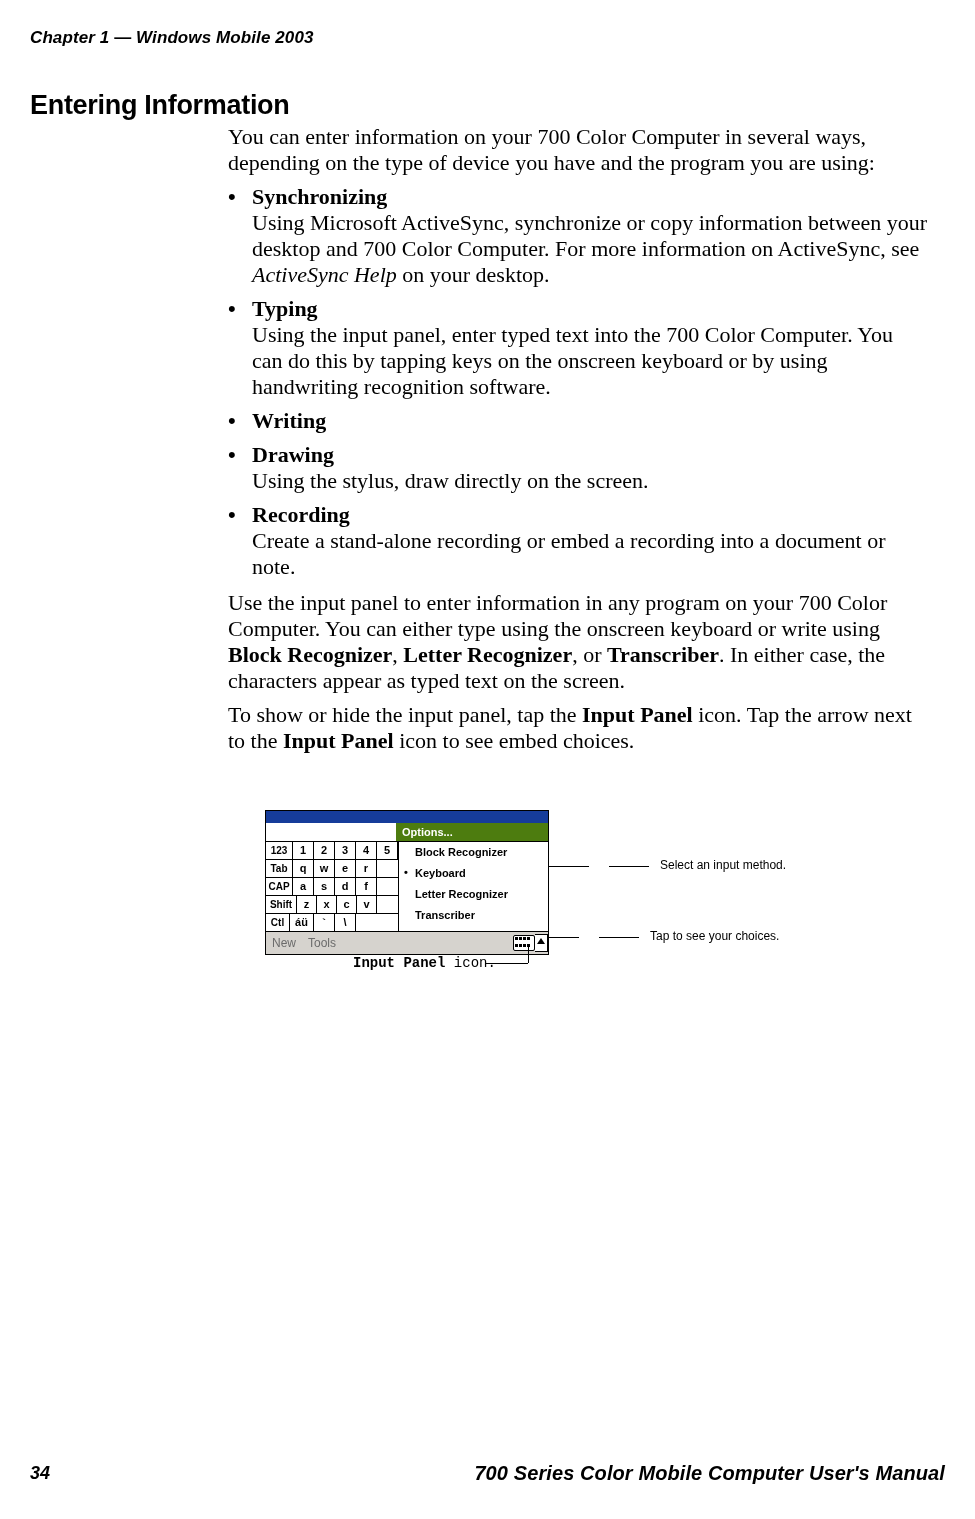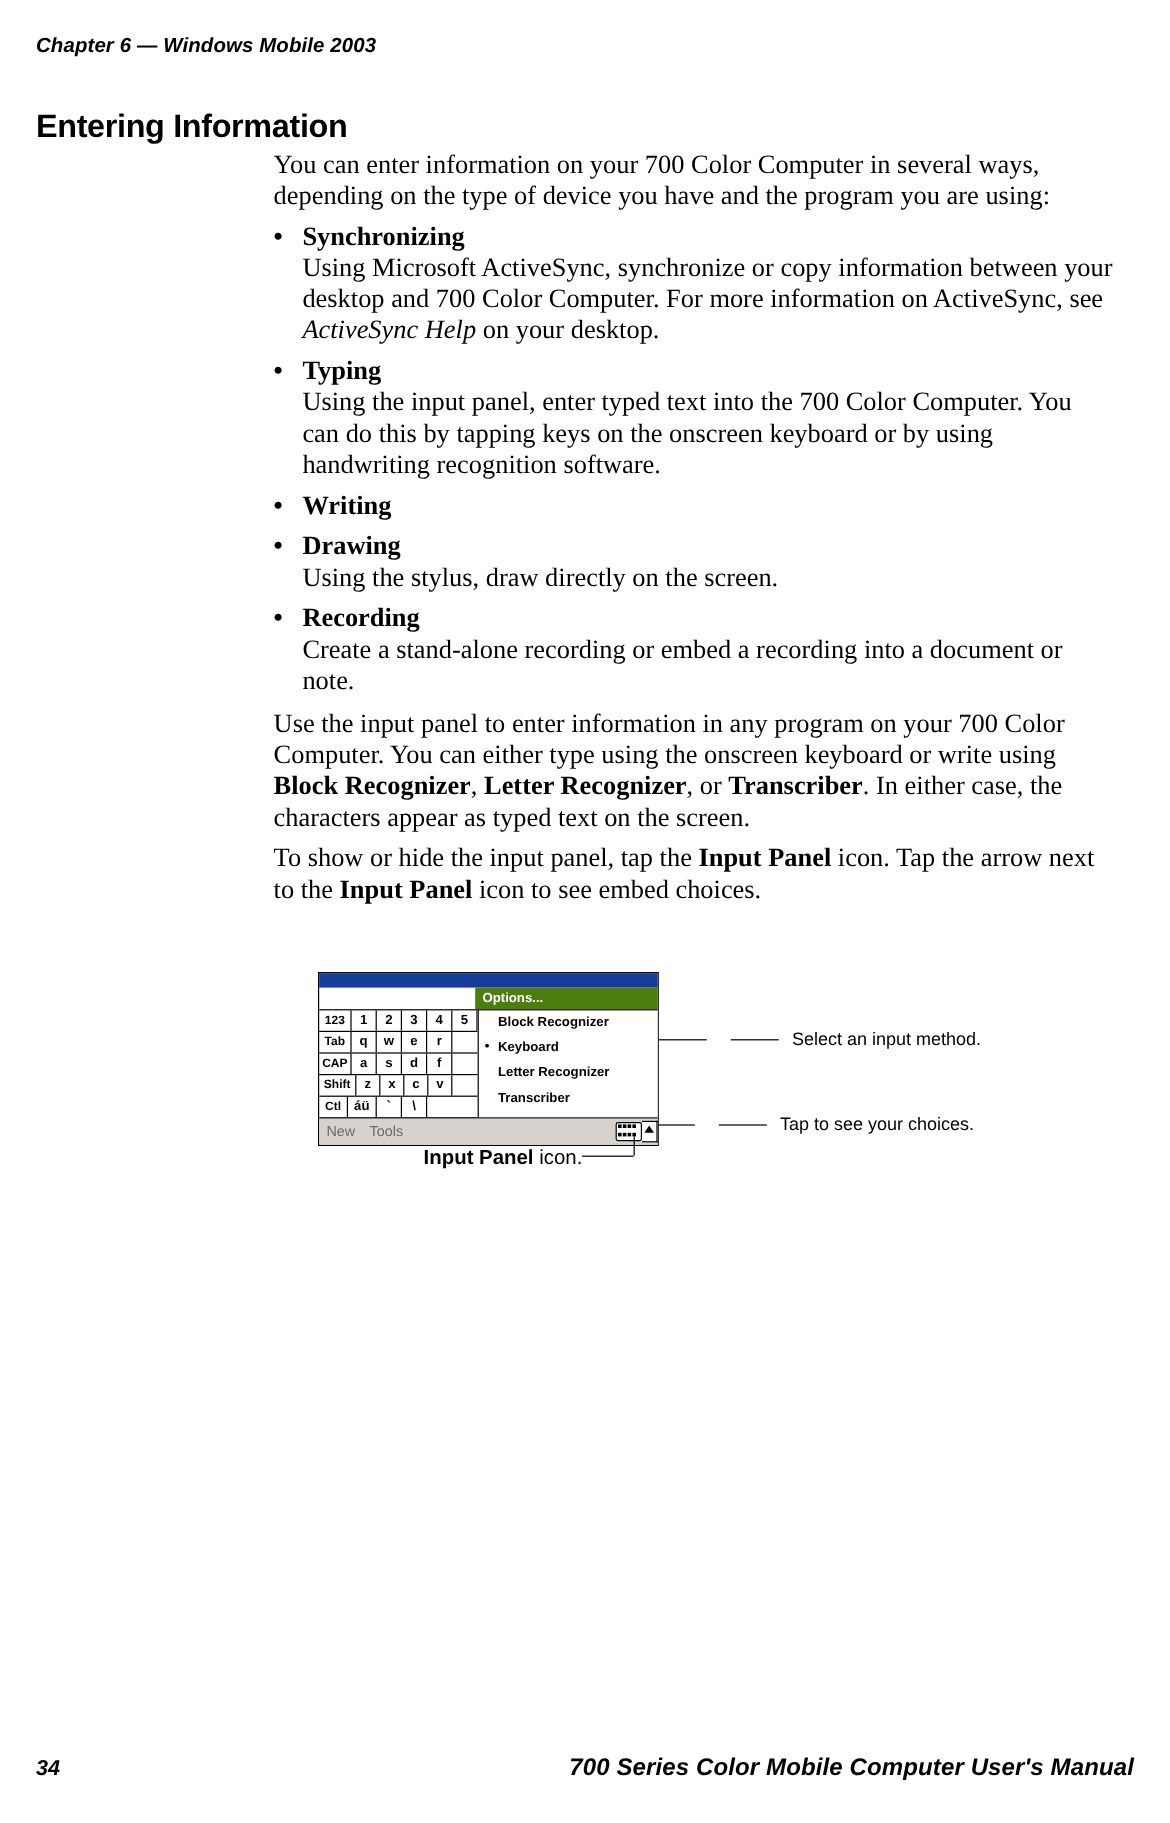--- a/index.html
+++ b/index.html
@@ -31,31 +31,31 @@
   .bar{border-top:1px solid #000;background:#d6d3ce;display:flex;align-items:center;height:22px;}
   .bar-btn{padding:0 6px;color:#6b6b6b;font-size:12px;}
   .sip{margin-left:auto;margin-right:0;display:flex;align-items:center;}
   .sip-icon{width:22px;height:16px;border:1px solid #000;border-radius:2px;background:#fff;display:flex;flex-wrap:wrap;padding:1px;gap:1px;box-sizing:border-box;}
   .sip-icon span{width:3px;height:3px;background:#000;}
   .sip-arrow{width:12px;height:16px;border:1px solid #000;border-left:0;background:#fff;position:relative;}
   .sip-arrow::after{content:"";position:absolute;left:2px;top:3px;border-left:4px solid transparent;border-right:4px solid transparent;border-bottom:6px solid #000;}
   .callout-line{position:absolute;background:#000;}
   .callout-h{height:1px;}
   .callout-v{width:1px;}
-  .callout-text{position:absolute;font-family:Tahoma,Arial,sans-serif;font-size:15px;}
-  .callout-text.bold{font-family:Liberation Sans, sans-serif;font-size:17px;}
+  .callout-text{position:absolute;font-family:Tahoma,Arial,sans-serif;font-size:12px;}
+  .callout-text.bold{font-family:Liberation Mono, monospace;font-size:14px;}
   .footer{position:absolute;bottom:34px;left:30px;right:30px;display:flex;justify-content:space-between;align-items:center;font-family:Tahoma,Arial,sans-serif;}
   .footer .pg{font-style:italic;font-weight:bold;font-size:18px;}
   .footer .manual{font-style:italic;font-weight:bold;font-size:20px;letter-spacing:.1px;}
 </style>
 </head>
 <body>
 
 <div class="running-head">
-  <span>Chapter 6</span>
+  <span>Chapter 1</span>
   <span class="dash">—</span>
   <span>Windows Mobile 2003</span>
 </div>
 
 <div class="h1">Entering Information</div>
 
 <div class="content">
   <p class="para">You can enter information on your 700 Color Computer in several ways, depending on the type of device you have and the program you are using:</p>
 
   <ul class="ul">

